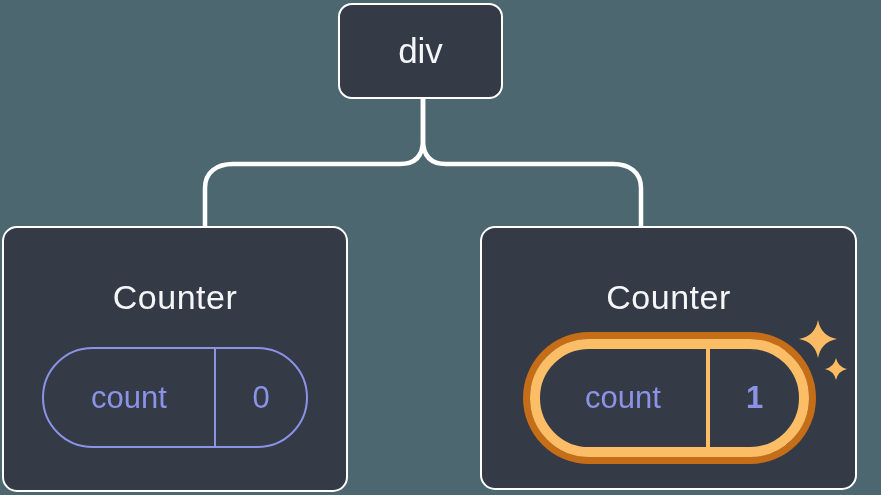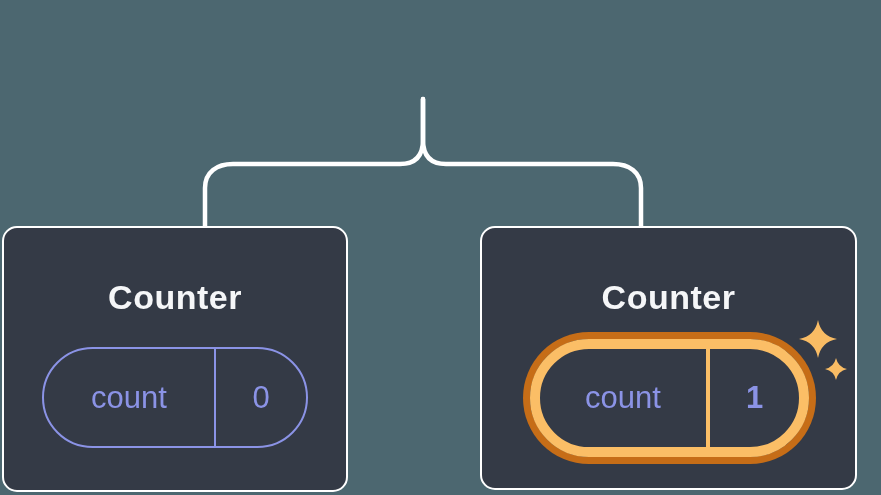--- a/index.html
+++ b/index.html
@@ -51,21 +51,21 @@
   }
   .card.left  { left: 2px;   top: 226px; width: 346px; height: 266px; }
   .card.right { left: 480px; top: 226px; width: 377px; height: 264px; }
   .card-title {
     position: absolute;
     left: 0; right: 0;
     top: 50px;
     text-align: center;
     color: var(--title);
     font-size: 34px;
-    font-weight: 700;
+    font-weight: 400;
     letter-spacing: 0.5px;
   }
   
   .pill {
     position: absolute;
     left: 38px; top: 119px;
     width: 266px; height: 101px;
     border: 2px solid var(--purple);
     border-radius: 999px;
     display: flex;
@@ -122,20 +122,23 @@
 </head>
 <body>
 
 <div class="stage">
 
   <svg class="connectors" viewBox="0 0 881 495" fill="none">
     <path d="M423,99 L423,140 C423,156 415,164 400,164 L233,164 C217,164 205,172 205,188 L205,226" stroke="#ffffff" stroke-width="4.5" stroke-linecap="round" stroke-linejoin="round"></path>
     <path d="M423,99 L423,140 C423,156 431,164 446,164 L613,164 C629,164 641,172 641,188 L641,226" stroke="#ffffff" stroke-width="4.5" stroke-linecap="round" stroke-linejoin="round"></path>
   </svg>
 
+  <div class="root-node">
+    <span>div</span>
+  </div>
 
   <div class="card left">
     <div class="card-title">Counter</div>
     <div class="pill">
       <div class="pill-key">count</div>
       <div class="pill-value">0</div>
     </div>
   </div>
 
   <div class="card right">

